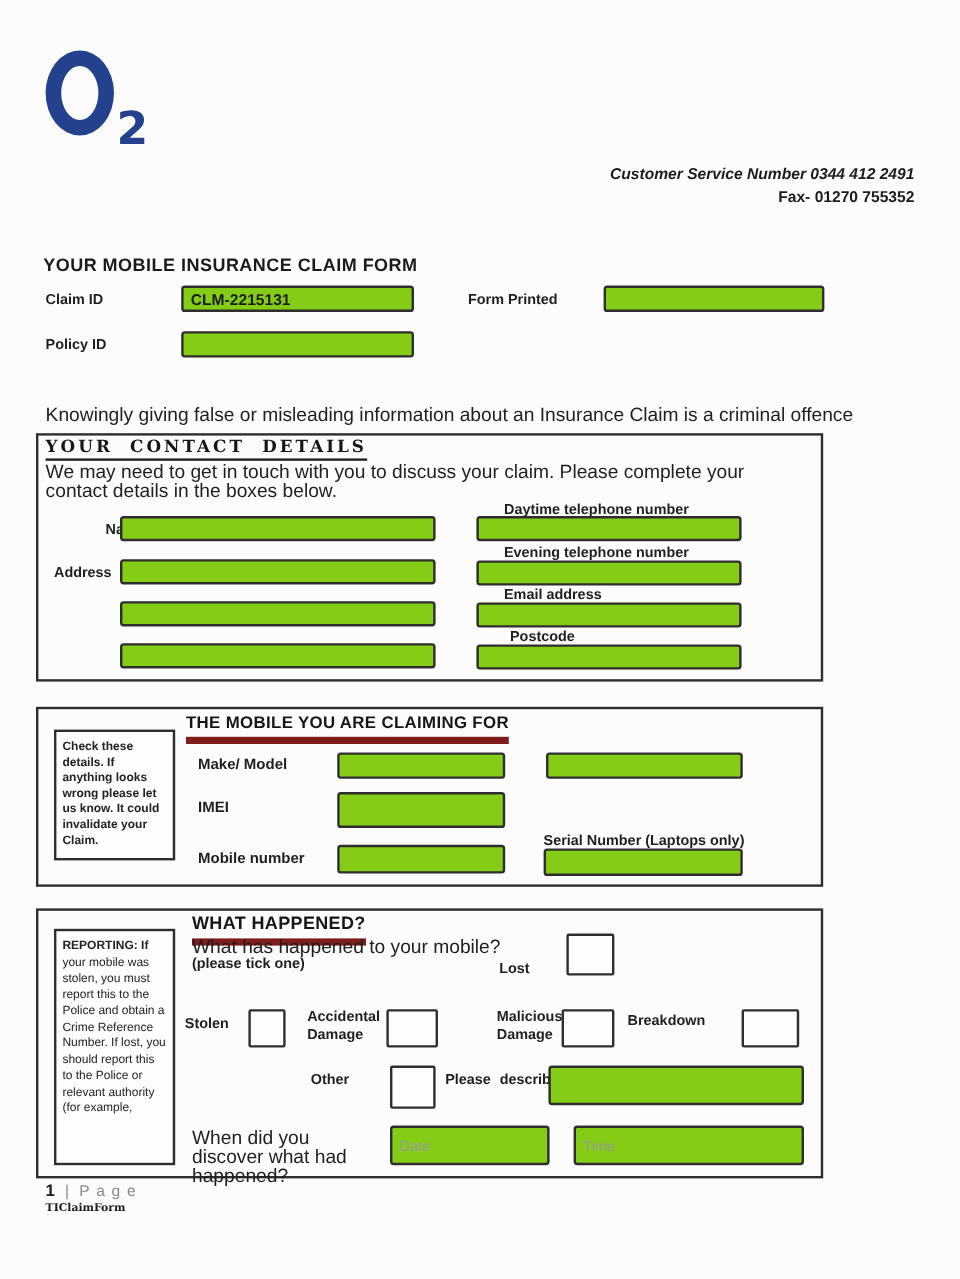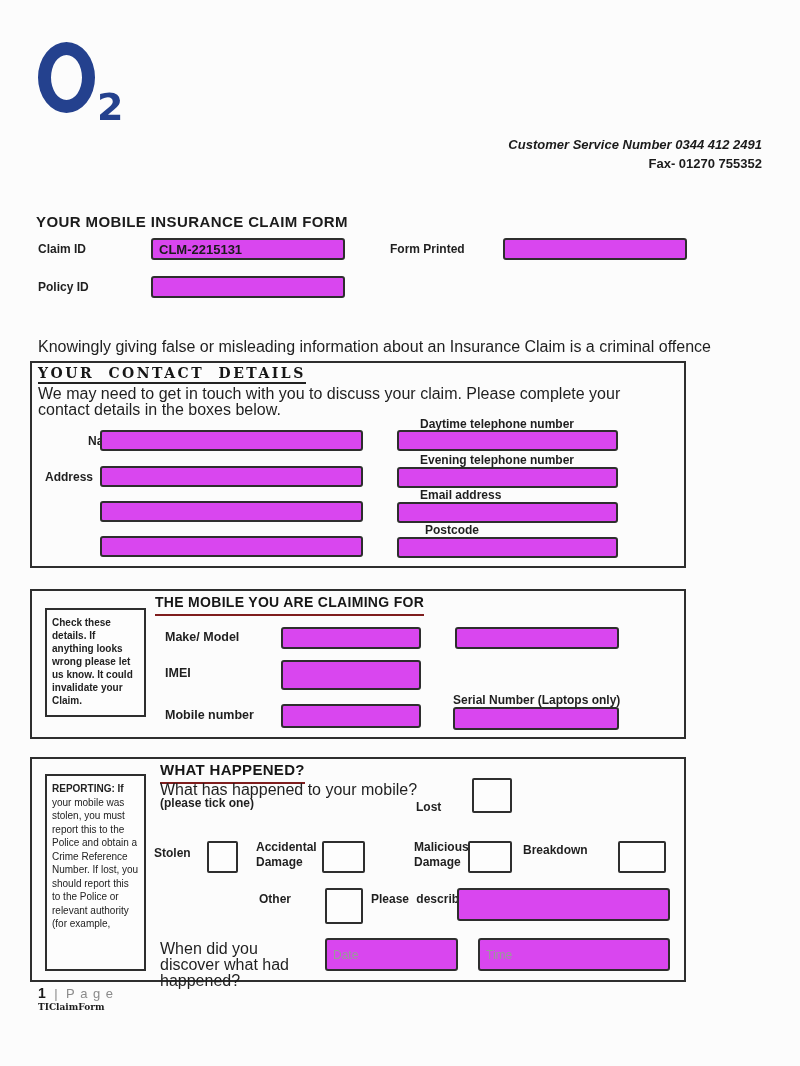--- a/index.html
+++ b/index.html
@@ -6,38 +6,38 @@
   .page{
     position:relative;width:800px;height:1066px;margin:0 auto;
     background:#fcfcfc;color:#1b1b1b;overflow:hidden;
     font-family:"Liberation Sans", sans-serif;
   }
   .abs{position:absolute;}
   .lbl{font-size:12px;font-weight:700;color:#1f1f1f;}
   .txt{font-size:16px;font-weight:400;color:#1f1f1f;}
   .fieldbox{
     box-sizing:border-box;border:2px solid #2e2e2e;border-radius:3px;
-    background:#d946ef;font-family:"Liberation Sans",sans-serif;
+    background:#84cc16;font-family:"Liberation Sans",sans-serif;
     font-size:13px;font-weight:700;color:#1b1b1b;padding:0 6px;outline:none;
   }
   .fieldbox::placeholder{color:#9a9a9a;font-weight:400;font-size:12px;}
   .checkbox{
     box-sizing:border-box;border:2px solid #2e2e2e;border-radius:2px;
     background:#fdfdfd;cursor:pointer;
   }
   .sectionbox{
     box-sizing:border-box;border:2px solid #2e2e2e;background:transparent;
   }
   .notebox{
     box-sizing:border-box;border:2px solid #2e2e2e;background:#fdfdfd;
     font-size:10px;line-height:13px;font-weight:700;padding:6px 5px;color:#222;
   }
   .sec-title-sans{
     font-size:14px;font-weight:700;letter-spacing:.3px;color:#161616;
-    border-bottom:2px solid #7f1d1d;padding-bottom:4px;display:inline-block;
+    border-bottom:6px solid #7f1d1d;padding-bottom:4px;display:inline-block;
   }
   .sec-title-serif{
     font-family:"DejaVu Serif", serif;font-size:14px;font-weight:700;
     letter-spacing:2.5px;word-spacing:7px;color:#161616;
     border-bottom:2px solid #222;padding-bottom:1px;display:inline-block;
   }
   .right-align{text-align:right;}
   .o2-ring{
     box-sizing:border-box;width:57px;height:71px;border:13px solid #24418e;
     border-radius:50%;

